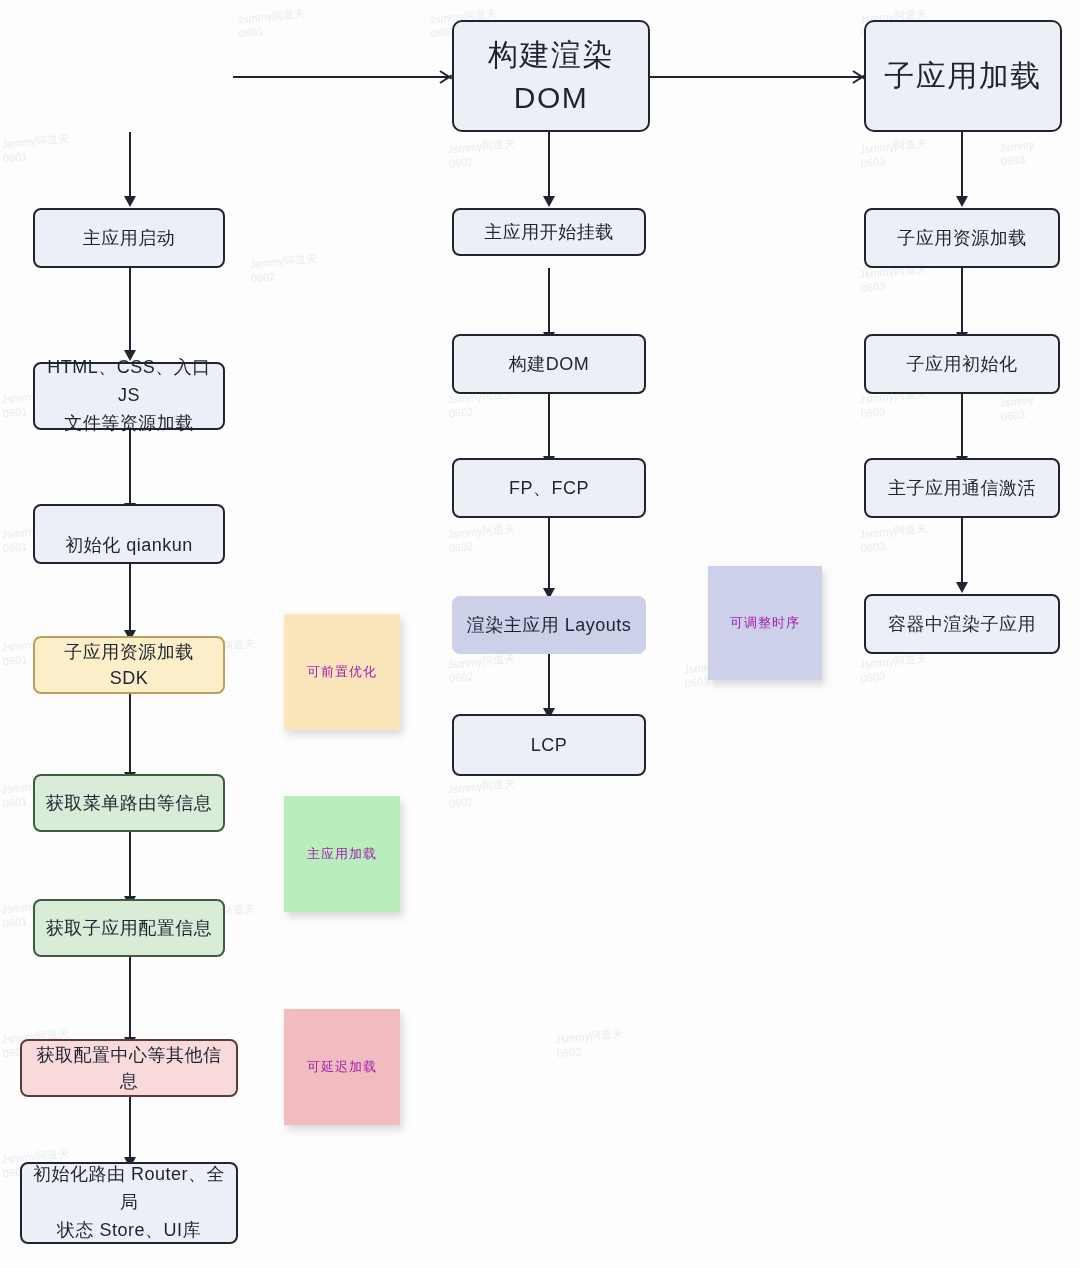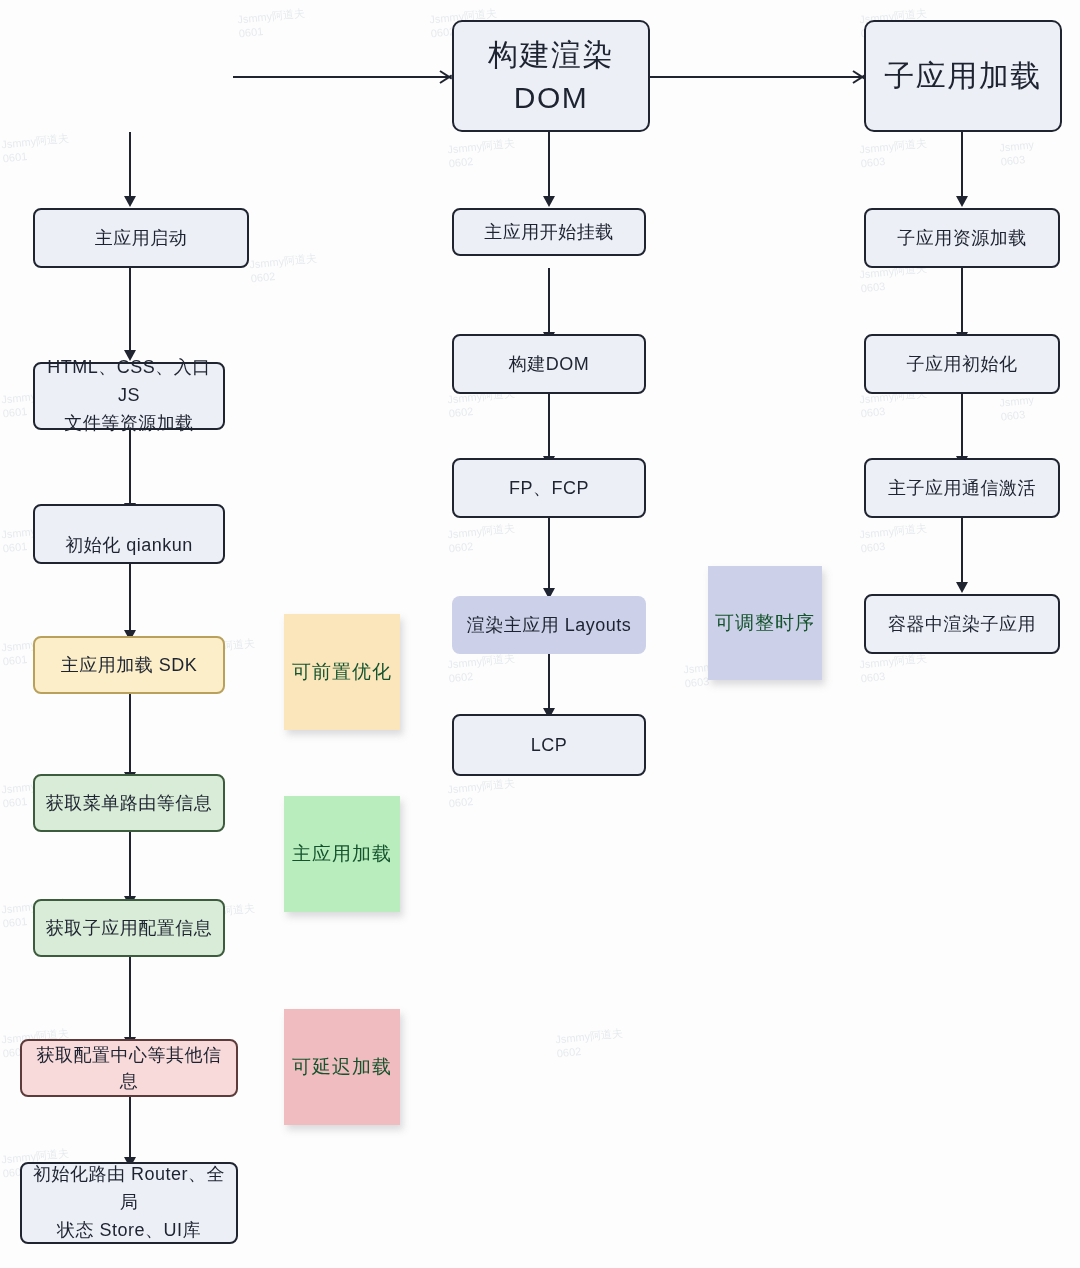--- a/index.html
+++ b/index.html
@@ -70,22 +70,22 @@
   }
 
   
   .sticky {
     position: absolute;
     box-sizing: border-box;
     display: flex;
     align-items: center;
     justify-content: center;
     text-align: center;
-    font-size: 19px;
-    color: #14532d;
+    font-size: 13px;
+    color: #a21caf;
     letter-spacing: 1px;
     border: none;
     box-shadow: 3px 5px 7px rgba(120,120,130,0.25);
   }
   .sticky.s-yellow { background: #fbe6bc; margin-top: 10px; }
   .sticky.s-green  { background: #b9edbd; }
   .sticky.s-red    { background: #f0bcbf; }
   .sticky.s-purple { background: #ccd0e8; }
 
   
@@ -210,21 +210,21 @@
   <div class="hline" style="left:233px; top:76px; width:218px;"></div>
   <div class="arrow-right-chevron" style="left:440px; top:69px;"></div>
 
   <div class="hline" style="left:650px; top:76px; width:214px;"></div>
   <div class="arrow-right-chevron" style="left:853px; top:69px;"></div>
 
 
   <div class="vline" style="left:129px; top:132px; height:66px;"></div>
   <div class="arrow-down" style="left:124px; top:196px;"></div>
 
-  <div class="node step" style="left:33px; top:208px; width:216px; height:60px;">
+  <div class="node step" style="left:33px; top:208px; width:192px; height:60px;">
     <span class="label">主应用启动</span>
   </div>
 
   <div class="vline" style="left:129px; top:268px; height:84px;"></div>
   <div class="arrow-down" style="left:124px; top:350px;"></div>
 
   <div class="node step2" style="left:33px; top:362px; width:192px; height:68px; flex-direction:column;">
     <span class="label">HTML、CSS、入口JS</span>
     <span class="label">文件等资源加载</span>
   </div>
@@ -233,21 +233,21 @@
   <div class="arrow-down" style="left:124px; top:503px;"></div>
 
   <div class="node step" style="left:33px; top:504px; width:192px; height:60px;align-items:flex-end;">
     <span class="label">初始化 qiankun</span>
   </div>
 
   <div class="vline" style="left:129px; top:564px; height:68px;"></div>
   <div class="arrow-down" style="left:124px; top:630px;"></div>
 
   <div class="node step yellow" style="left:33px; top:636px; width:192px; height:58px;">
-    <span class="label">主应用加载 SDK</span>
+    <span class="label">子应用资源加载 SDK</span>
   </div>
 
   <div class="vline" style="left:129px; top:694px; height:80px;"></div>
   <div class="arrow-down" style="left:124px; top:772px;"></div>
 
   <div class="node step green" style="left:33px; top:774px; width:192px; height:58px;">
     <span class="label">获取菜单路由等信息</span>
   </div>
 
   <div class="vline" style="left:129px; top:832px; height:66px;"></div>

